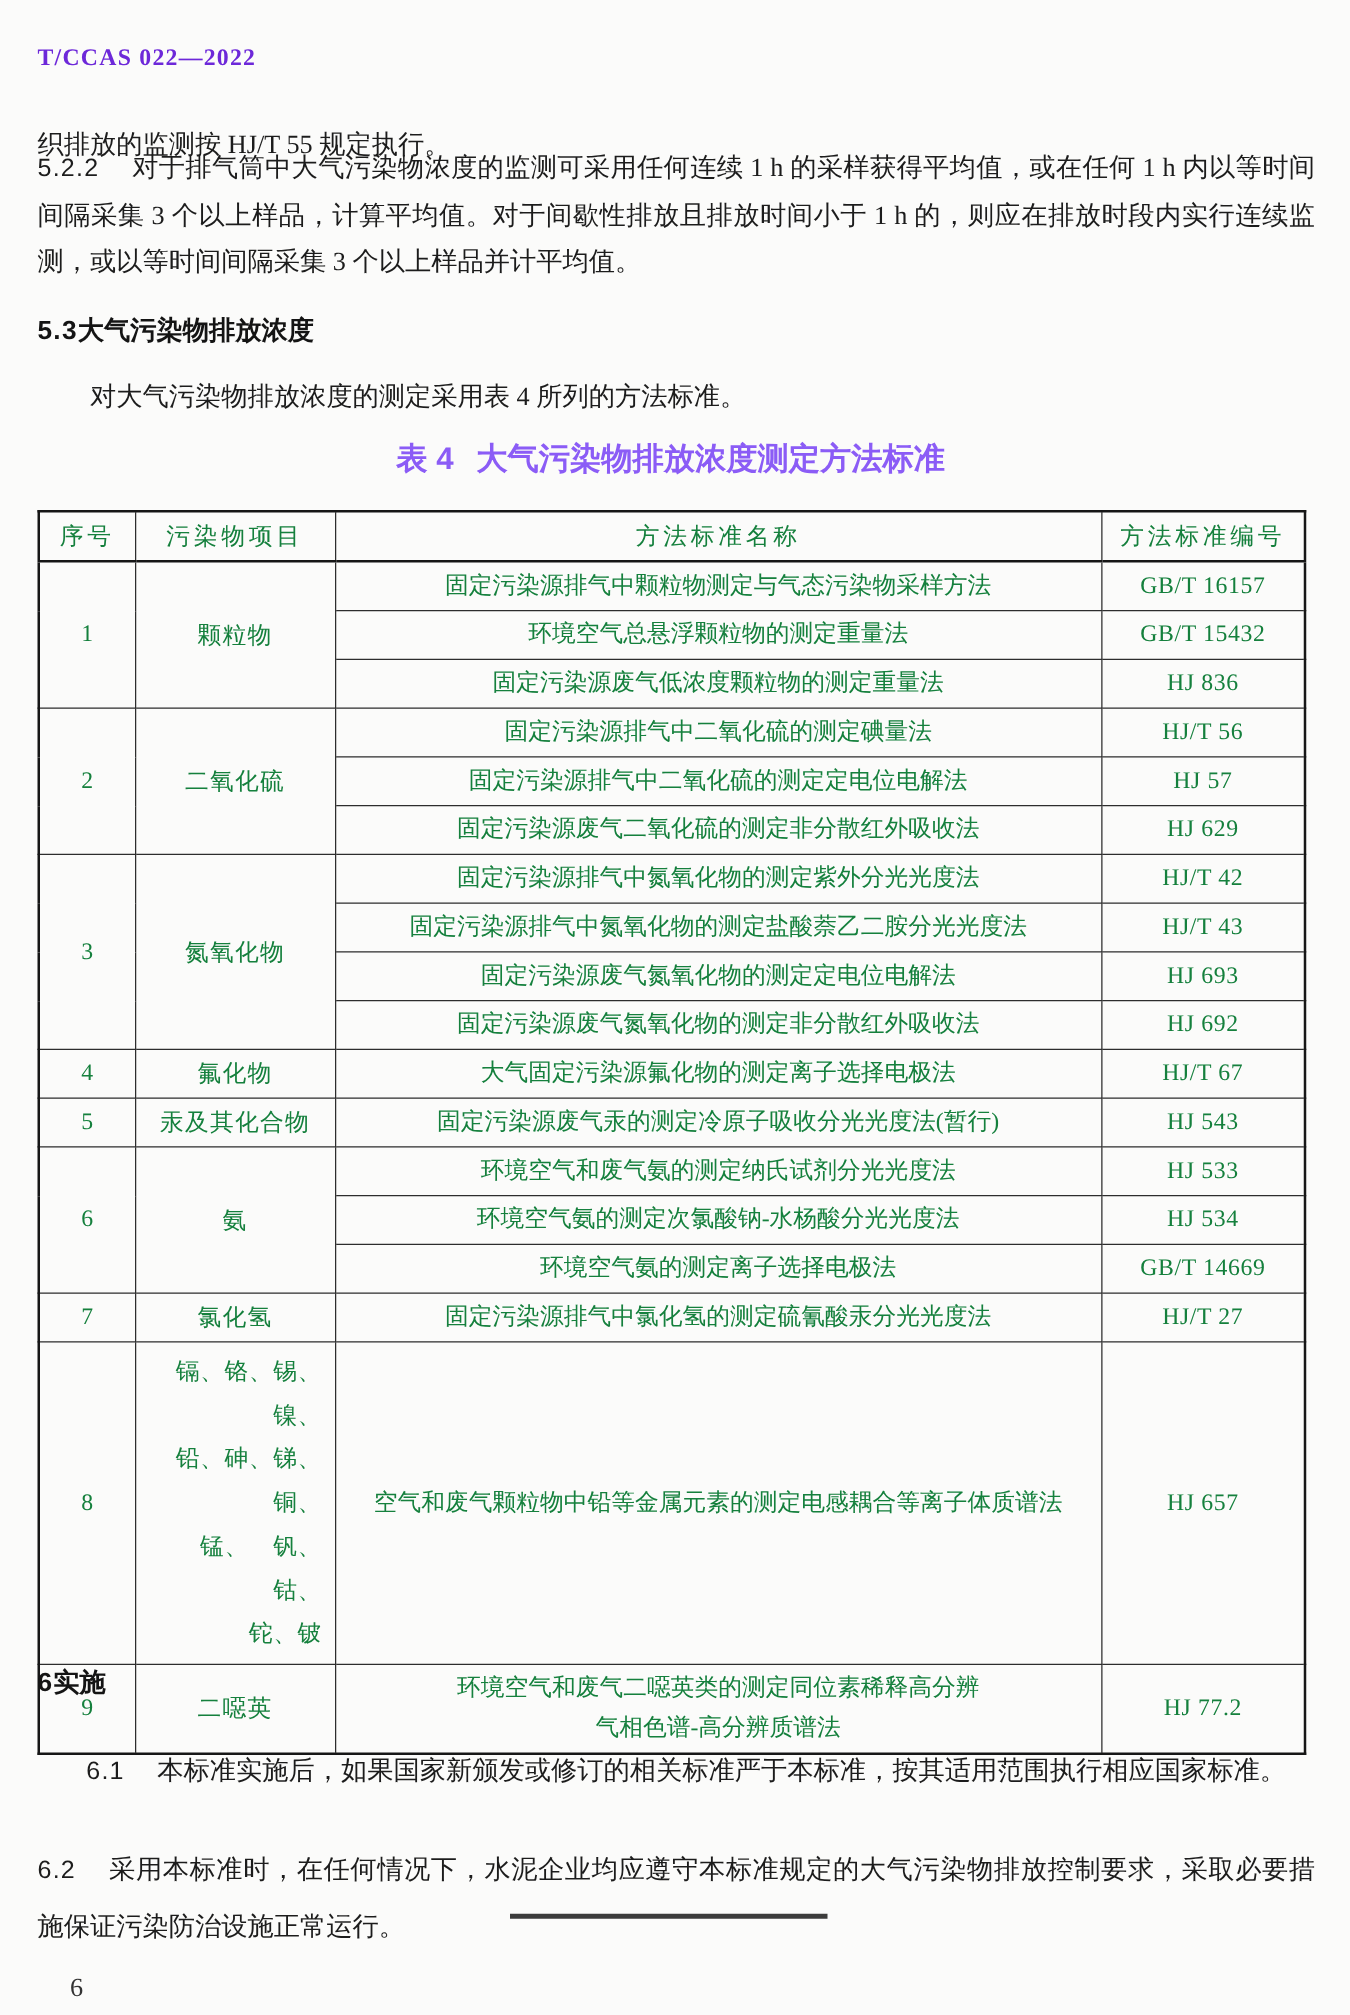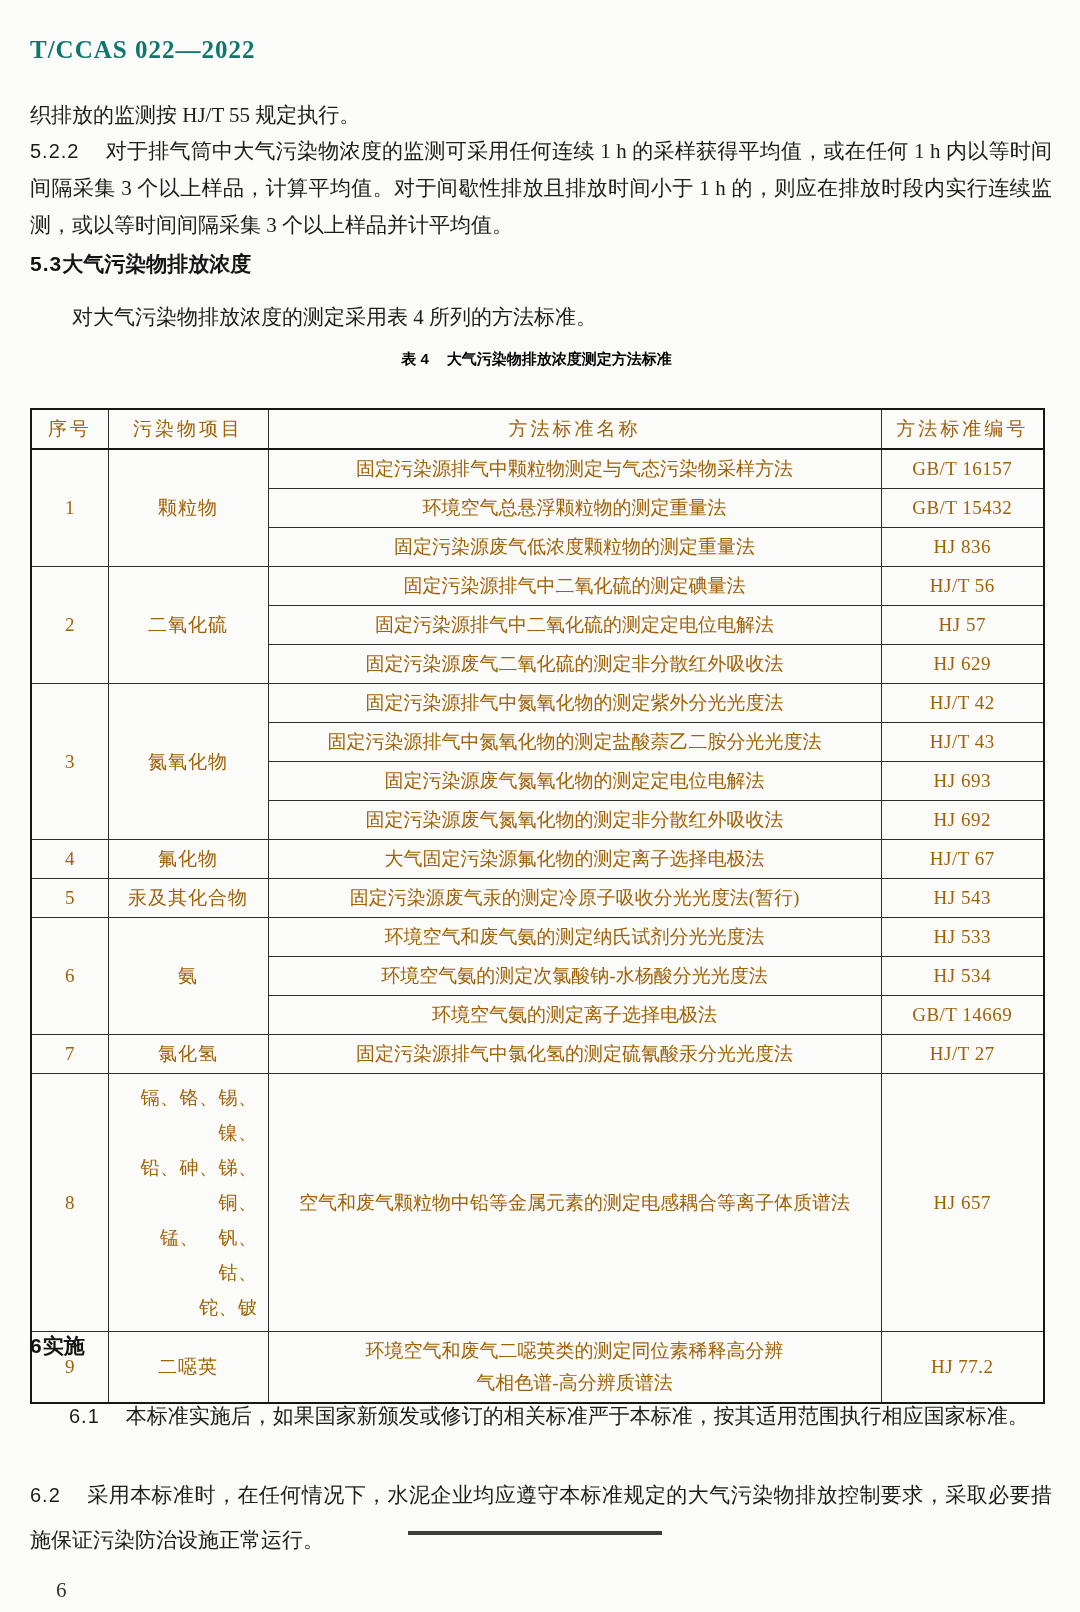--- a/index.html
+++ b/index.html
@@ -10,36 +10,36 @@
     height: 1612px;
     margin: 0 auto;
     background: #fbfbfa;
     color: #1e1e1e;
     font-family: "Liberation Serif", "DejaVu Serif", serif;
     overflow: hidden;
   }
   .doc-header {
     position: absolute;
     left: 30px; top: 36px;
-    font-size: 25px;
+    font-size: 19px;
     font-weight: 700;
     letter-spacing: 1px;
-    color: #0f766e;
+    color: #6d28d9;
   }
   .para {
     position: absolute;
     left: 30px;
     width: 1022px;
     font-size: 21px;
     line-height: 37px;
     text-align: justify;
     color: #1c1c1c;
   }
   .pos-intro { top: 97px; }
-  .pos-522 { top: 133px; }
+  .pos-522 { top: 116px; }
   .pos-53p { top: 299px; text-indent: 2em; }
   .pos-61  { top: 1398px; margin-left: 39px; }
   .pos-62  { top: 1473px; line-height: 45px; }
   .cnum {
     font-family: "Liberation Sans", "DejaVu Sans", sans-serif;
     font-size: 20px;
     margin-right: 26px;
     letter-spacing: 1px;
   }
   .sec-heading {
@@ -52,34 +52,34 @@
   }
   .pos-53h { top: 250px; }
   .pos-6h  { top: 1332px; }
   .sec-heading .num { letter-spacing: 1px; }
   .tbl-caption {
     position: absolute;
     left: 30px; top: 350px;
     width: 1013px;
     text-align: center;
     font-family: "Liberation Sans", "DejaVu Sans", sans-serif;
-    font-size: 15px;
+    font-size: 25px;
     font-weight: 700;
-    color: #000000;
+    color: #8b5cf6;
   }
   .tbl-caption .cap-label { margin-right: 18px; }
   table.std {
     position: absolute;
     left: 30px; top: 408px;
     width: 1013px;
     border-collapse: collapse;
     table-layout: fixed;
     border: 2.5px solid #161616;
     font-size: 19px;
-    color: #a16207;
+    color: #15803d;
   }
   table.std th, table.std td {
     border: 1px solid #2d2d2d;
     text-align: center;
     vertical-align: middle;
     padding: 3px 6px;
   }
   table.std th {
     height: 40px;
     font-weight: 400;

